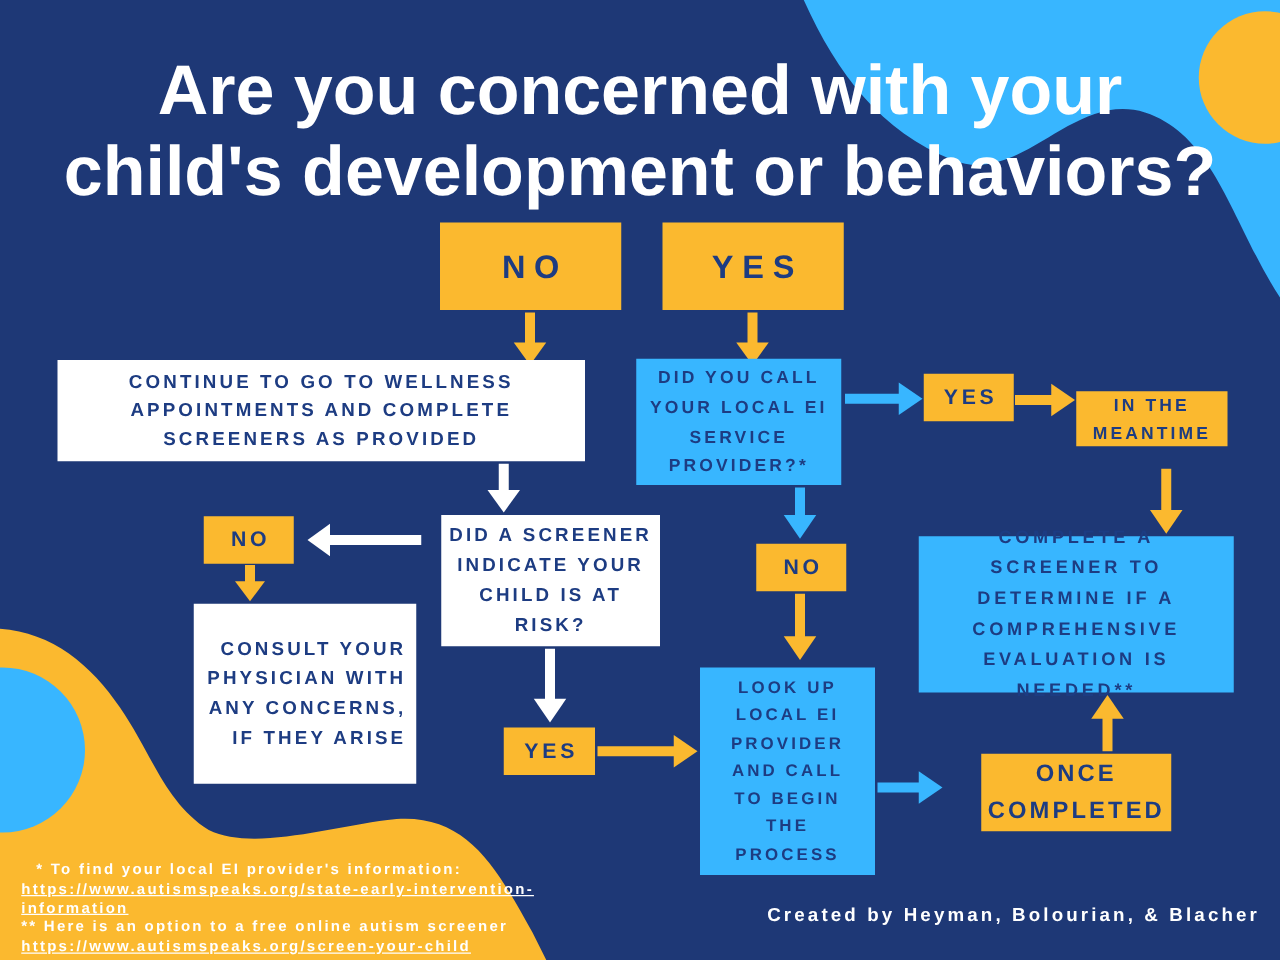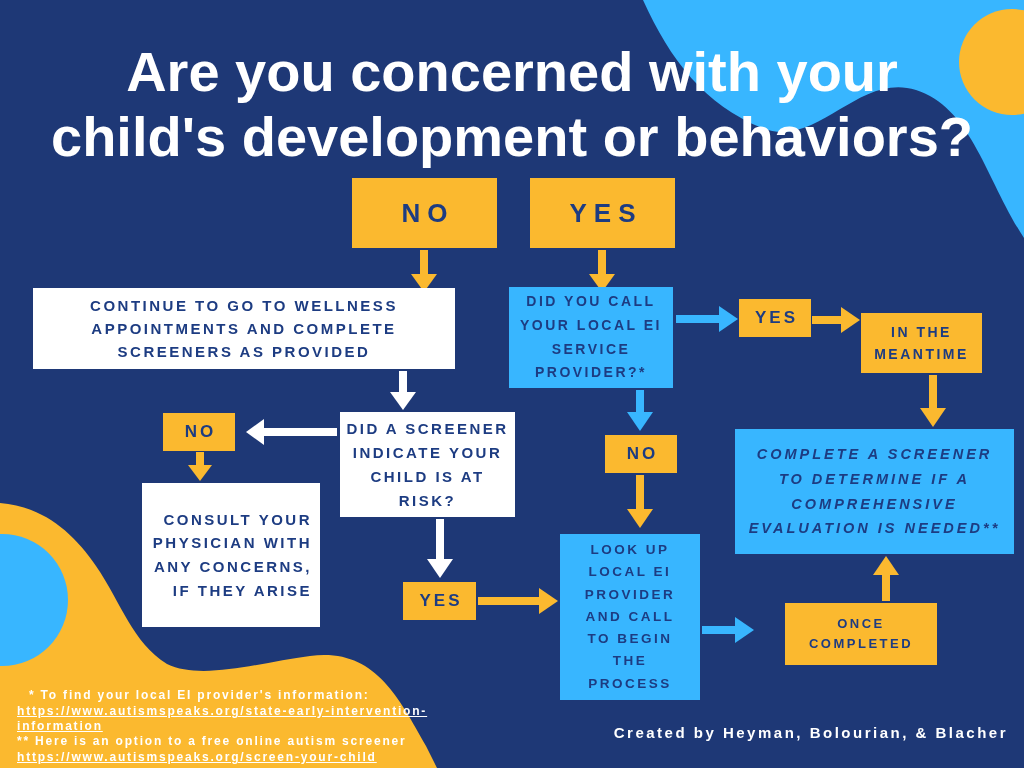--- a/index.html
+++ b/index.html
@@ -15,33 +15,33 @@
   .s-yellow{stroke:var(--yellow);} .s-white{stroke:var(--white);} .s-blue{stroke:var(--lightblue);}
   .shaft{stroke-width:8;fill:none;}
   .hd-yellow{fill:var(--yellow);} .hd-white{fill:var(--white);} .hd-blue{fill:var(--lightblue);}
 
   #title{position:absolute;z-index:2;top:40px;left:0;width:1024px;text-align:center;
          color:var(--white);font-weight:bold;font-size:56px;line-height:1.16;letter-spacing:0px;}
 
   .node{position:absolute;z-index:2;display:flex;align-items:center;justify-content:center;
         text-align:center;font-weight:bold;text-transform:uppercase;color:var(--textnavy);}
   .box-yellow{background:var(--yellow);}
-  .box-white{background:var(--white);}
+  .box-white{background:var(--white);margin-left:13px;}
   .box-blue{background:var(--lightblue);}
 
   .n-no-top{left:352px;top:178px;width:145px;height:70px;font-size:26px;letter-spacing:7px;text-indent:7px;}
   .n-yes-top{left:530px;top:178px;width:145px;height:70px;font-size:26px;letter-spacing:7px;text-indent:7px;}
   .n-continue{left:33px;top:288px;width:422px;height:81px;font-size:15px;letter-spacing:2.5px;line-height:1.55;padding:6px 14px;}
   .n-did-you-call{left:509px;top:287px;width:164px;height:101px;font-size:14px;letter-spacing:2.5px;line-height:1.7;padding:4px 8px;}
   .n-yes-right{left:739px;top:299px;width:72px;height:38px;font-size:17px;letter-spacing:3px;text-indent:3px;}
-  .n-in-meantime{left:861px;top:313px;width:121px;height:60px;font-size:14px;letter-spacing:2.5px;line-height:1.6;padding:2px 10px;}
-  .n-complete{left:735px;top:429px;width:279px;height:125px;font-size:14.5px;letter-spacing:3px;line-height:1.7;padding:4px 12px;font-style:italic;}
+  .n-in-meantime{left:861px;top:313px;width:121px;height:44px;font-size:14px;letter-spacing:2.5px;line-height:1.6;padding:2px 10px;}
+  .n-complete{left:735px;top:429px;width:252px;height:125px;font-size:14.5px;letter-spacing:3px;line-height:1.7;padding:4px 12px;}
   .n-no-middle{left:605px;top:435px;width:72px;height:38px;font-size:17px;letter-spacing:3px;text-indent:3px;}
   .n-look-up{left:560px;top:534px;width:140px;height:166px;font-size:13.5px;letter-spacing:2.5px;line-height:1.65;padding:20px 12px;}
-  .n-once{left:785px;top:603px;width:152px;height:62px;font-size:13px;letter-spacing:2.5px;line-height:1.55;padding:6px 10px;}
+  .n-once{left:785px;top:603px;width:152px;height:62px;font-size:19px;letter-spacing:2.5px;line-height:1.55;padding:6px 10px;}
   .n-did-screener{left:340px;top:412px;width:175px;height:105px;font-size:15px;letter-spacing:2.5px;line-height:1.6;padding:2px 6px;}
   .n-no-left{left:163px;top:413px;width:72px;height:38px;font-size:17px;letter-spacing:3px;text-indent:3px;}
   .n-consult{left:142px;top:483px;width:178px;height:144px;font-size:15px;letter-spacing:2.5px;line-height:1.58;padding:2px 8px;text-align:right;}
   .n-yes-left{left:403px;top:582px;width:73px;height:38px;font-size:17px;letter-spacing:3px;text-indent:3px;}
 
   #footnotes{position:absolute;z-index:3;left:17px;top:686px;width:430px;color:var(--white);
              font-weight:bold;font-size:12px;letter-spacing:1.8px;line-height:15px;}
   #footnotes .note{padding-left:12px;margin-top:2px;}
   #footnotes a{color:var(--white);text-decoration:underline;display:block;margin-top:1px;}
 

